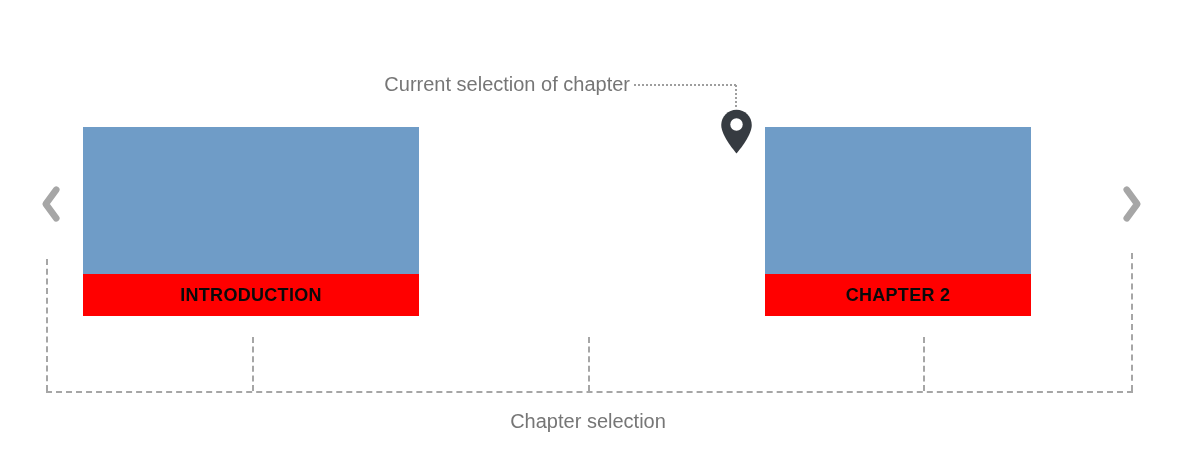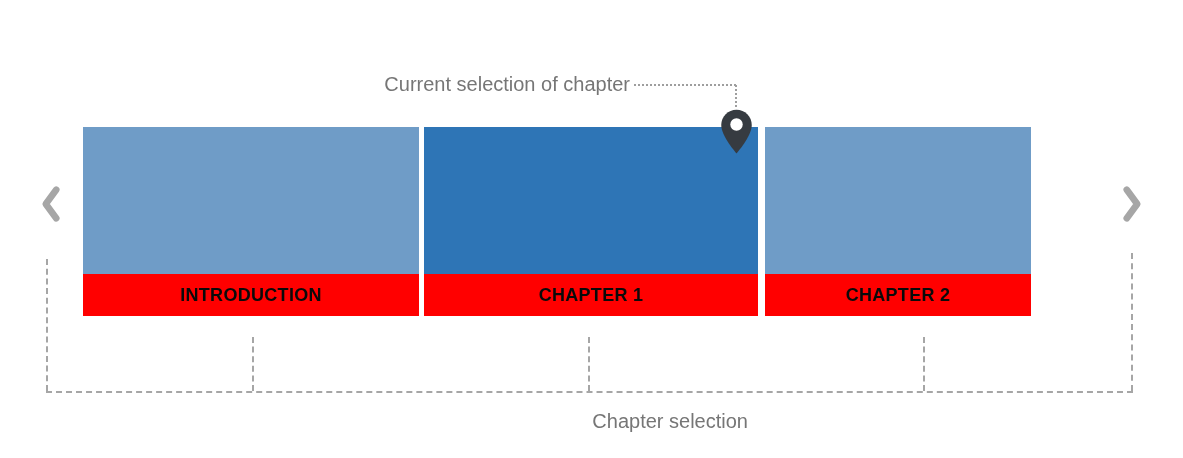--- a/index.html
+++ b/index.html
@@ -26,21 +26,21 @@
 
   
   .annotation {
     position: absolute;
     color: var(--annotation-text);
     font-size: 20px;
     line-height: 1.2;
     white-space: nowrap;
   }
   .current-label { left: 280px; top: 72px; width: 350px; text-align: right; }
-  .bottom-label  { left: 428px; top: 409px; width: 320px; text-align: right; }
+  .bottom-label  { left: 428px; top: 409px; width: 320px; text-align: center; }
 
   
   .connector-h {
     position: absolute; left: 634px; top: 84px; width: 102px; height: 0;
     border-top: 2px dotted var(--connector-gray);
   }
   .connector-v {
     position: absolute; left: 735px; top: 85px; width: 0; height: 22px;
     border-left: 2px dotted var(--connector-gray);
   }
@@ -113,24 +113,20 @@
         <polyline points="17.5,5 6.5,20 17.5,35" fill="none" stroke="currentColor" stroke-width="7" stroke-linecap="round" stroke-linejoin="round"></polyline>
       </svg>
     </span>
   </button>
 
   <div class="card card-1">
     <div class="card-body"></div>
     <div class="card-footer">INTRODUCTION</div>
   </div>
 
-  <div class="card card-2 selected">
-    <div class="card-body"></div>
-    <div class="card-footer">CHAPTER 1</div>
-  </div>
 
   <div class="card card-3">
     <div class="card-body"></div>
     <div class="card-footer">CHAPTER 2</div>
   </div>
 
   <button class="nav-btn nav-next">
     <span>
       <svg viewBox="0 0 24 40" aria-hidden="true">
         <polyline points="6.5,5 17.5,20 6.5,35" fill="none" stroke="currentColor" stroke-width="7" stroke-linecap="round" stroke-linejoin="round"></polyline>

